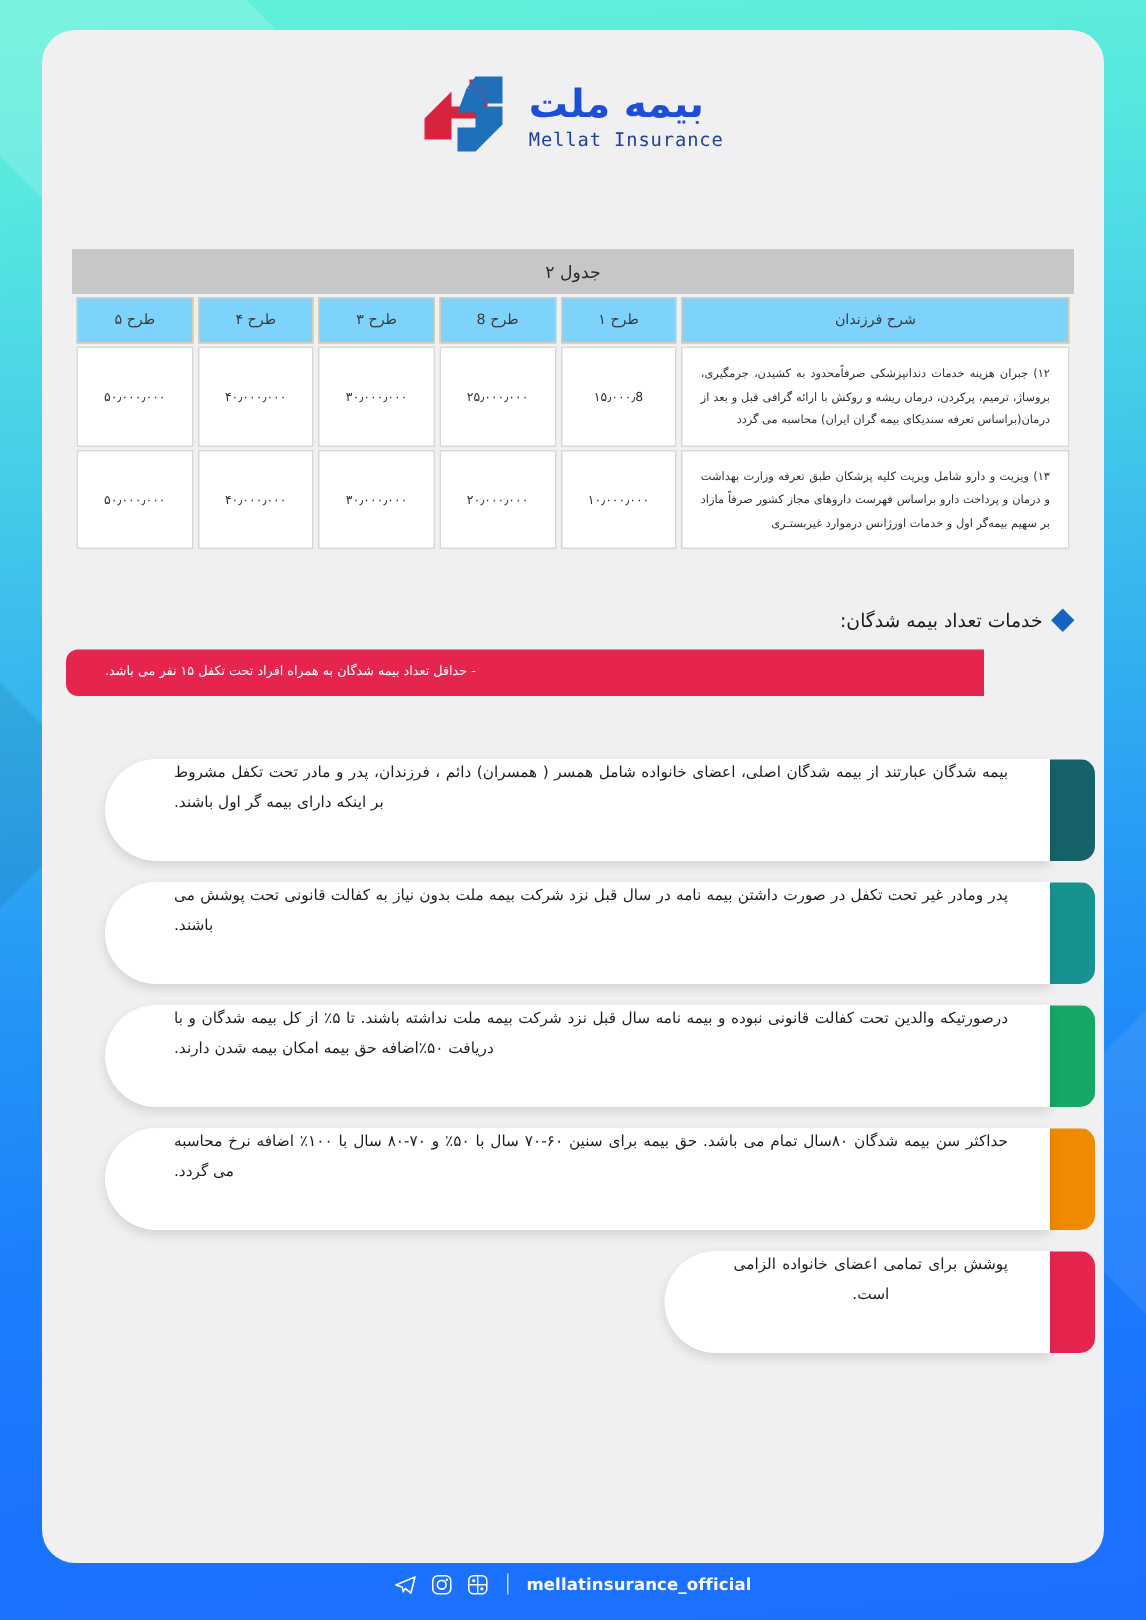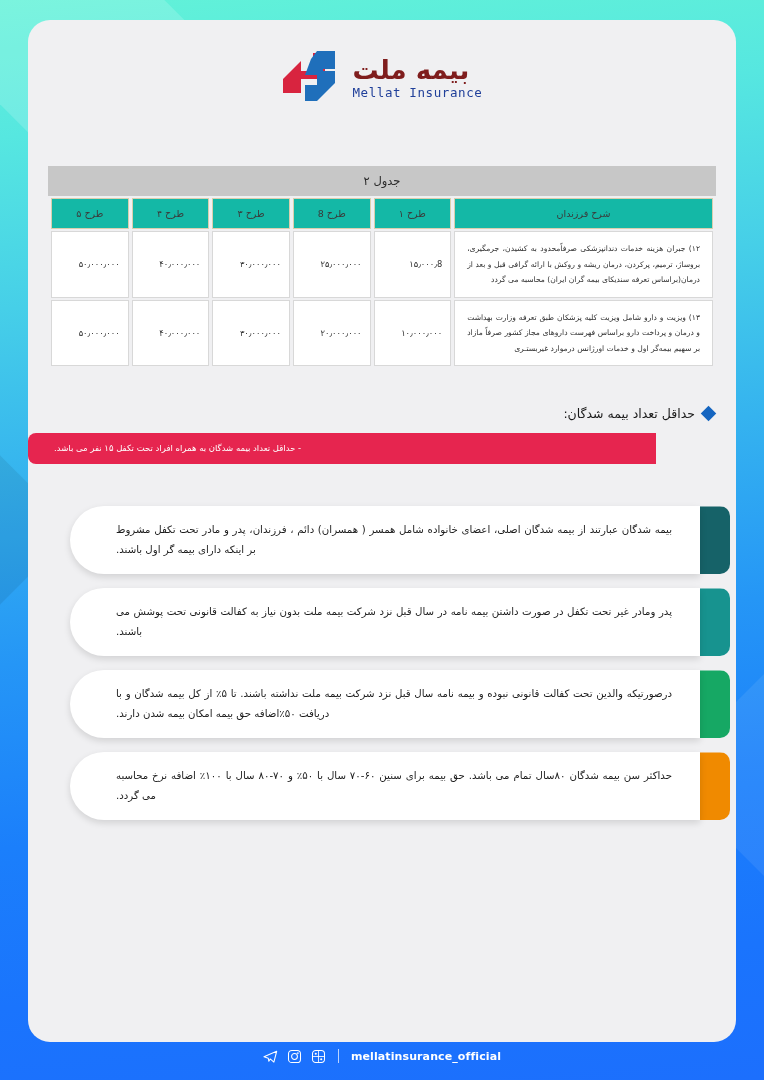--- a/index.html
+++ b/index.html
@@ -88,21 +88,21 @@
   }
   .logo-text {
     display: flex;
     flex-direction: column;
     align-items: flex-start;
     line-height: 1;
   }
   .logo-fa {
     font-size: 26px;
     font-weight: bold;
-    color: #7f1d1d;
+    color: #1d4ed8;
     letter-spacing: -0.5px;
     direction: rtl;
   }
   .logo-en {
     font-size: 12.5px;
     color: #21409a;
     letter-spacing: 0.6px;
     margin-top: 4px;
     font-family: "DejaVu Sans Mono", monospace;
   }
@@ -120,35 +120,36 @@
   }
   .tbl caption {
     background: #c7c7c7;
     color: #2b2b2b;
     font-size: 11.5px;
     padding: 8px 10px;
     caption-side: top;
     letter-spacing: 0.3px;
   }
   .tbl th {
-    background: #14b8a6;
+    background: #7dd3fc;
     border: 1px solid #d9cfae;
     font-size: 9.5px;
     font-weight: normal;
     color: #3a3a3a;
     padding: 9px 3px;
     text-align: center;
   }
   .tbl td {
     background: #ffffff;
     border: 1px solid #d8d8d8;
     font-size: 8.3px;
     color: #2f2f2f;
     padding: 9px 8px;
     vertical-align: middle;
+    text-align: center;
   }
   .tbl td.desc {
     text-align: justify;
     text-align-last: right;
     line-height: 2.05;
     padding: 9px 12px;
     font-size: 7.6px;
     margin-left: 12px;
   }
   .col-desc  { width: 40%; }
@@ -170,21 +171,21 @@
     transform: rotate(45deg);
     flex: none;
   }
   .sec-head .txt {
     font-size: 12.5px;
     color: #1a1a1a;
   }
 
   
   .banner {
-    margin: 12px 0 0 0;
+    margin: 12px 0 0 16px;
     margin-right: 80px;
     background: #e6254f;
     border-radius: 8px 0 0 8px;
     padding: 10px 26px 11px;
     color: #ffffff;
     font-size: 8.5px;
     text-align: left;
     direction: rtl;
     letter-spacing: 0.2px;
   }
@@ -223,21 +224,21 @@
   .card .body {
     position: absolute;
     top: 0;
     right: 30px;
     left: 0;
     height: 68px;
     background: #ffffff;
     border-radius: 34px 0 0 34px;
     box-shadow: 0 3px 7px rgba(0,0,0,0.13);
     display: flex;
-    align-items: center;
+    align-items: flex-start;
     justify-content: flex-end;
     padding: 0 28px 0 46px;
   }
   .card .body p {
     font-size: 10.2px;
     line-height: 1.95;
     color: #1d1d1d;
     text-align: justify;
     text-align-last: left;
     direction: rtl;
@@ -347,21 +348,21 @@
             <td>۳۰٫۰۰۰٫۰۰۰</td>
             <td>۴۰٫۰۰۰٫۰۰۰</td>
             <td>۵۰٫۰۰۰٫۰۰۰</td>
           </tr>
         </tbody>
       </table>
     </div>
 
     <div class="sec-head">
       <span class="diamond"></span>
-      <span class="txt">حداقل تعداد بیمه شدگان:</span>
+      <span class="txt">خدمات تعداد بیمه شدگان:</span>
     </div>
 
     <div class="banner">- حداقل تعداد بیمه شدگان به همراه افراد تحت تکفل ۱۵ نفر می باشد.</div>
 
     <div class="cards">
 
       <div class="card c1">
         <span class="tail" style="background:#166268"></span>
         <div class="body">
           <p>بیمه شدگان عبارتند از بیمه شدگان اصلی، اعضای خانواده شامل همسر ( همسران) دائم ، فرزندان، پدر و مادر تحت تکفل مشروط بر اینکه دارای بیمه گر اول باشند.</p>
@@ -382,20 +383,26 @@
         </div>
       </div>
 
       <div class="card c4">
         <span class="tail" style="background:#f08a00"></span>
         <div class="body">
           <p>حداکثر سن بیمه شدگان ۸۰سال تمام می باشد. حق بیمه برای سنین ۶۰-۷۰ سال با ۵۰٪ و ۷۰-۸۰ سال با ۱۰۰٪ اضافه نرخ محاسبه  می گردد.</p>
         </div>
       </div>
 
+      <div class="card c5">
+        <span class="tail" style="background:#e6254f"></span>
+        <div class="body">
+          <p>پوشش برای تمامی اعضای خانواده الزامی است.</p>
+        </div>
+      </div>
 
     </div>
 
   </div>
 
   <div class="footer">
     <span class="ico">
       <svg width="15" height="15" viewBox="0 0 16 16" aria-hidden="true">
         <path d="M1 8.2 14.6 2.4 11.6 14 7.7 10.6 6.2 13.1 5.6 9.8Z" fill="none" stroke="#ffffff" stroke-width="1.1" stroke-linejoin="round"></path>
       </svg>

